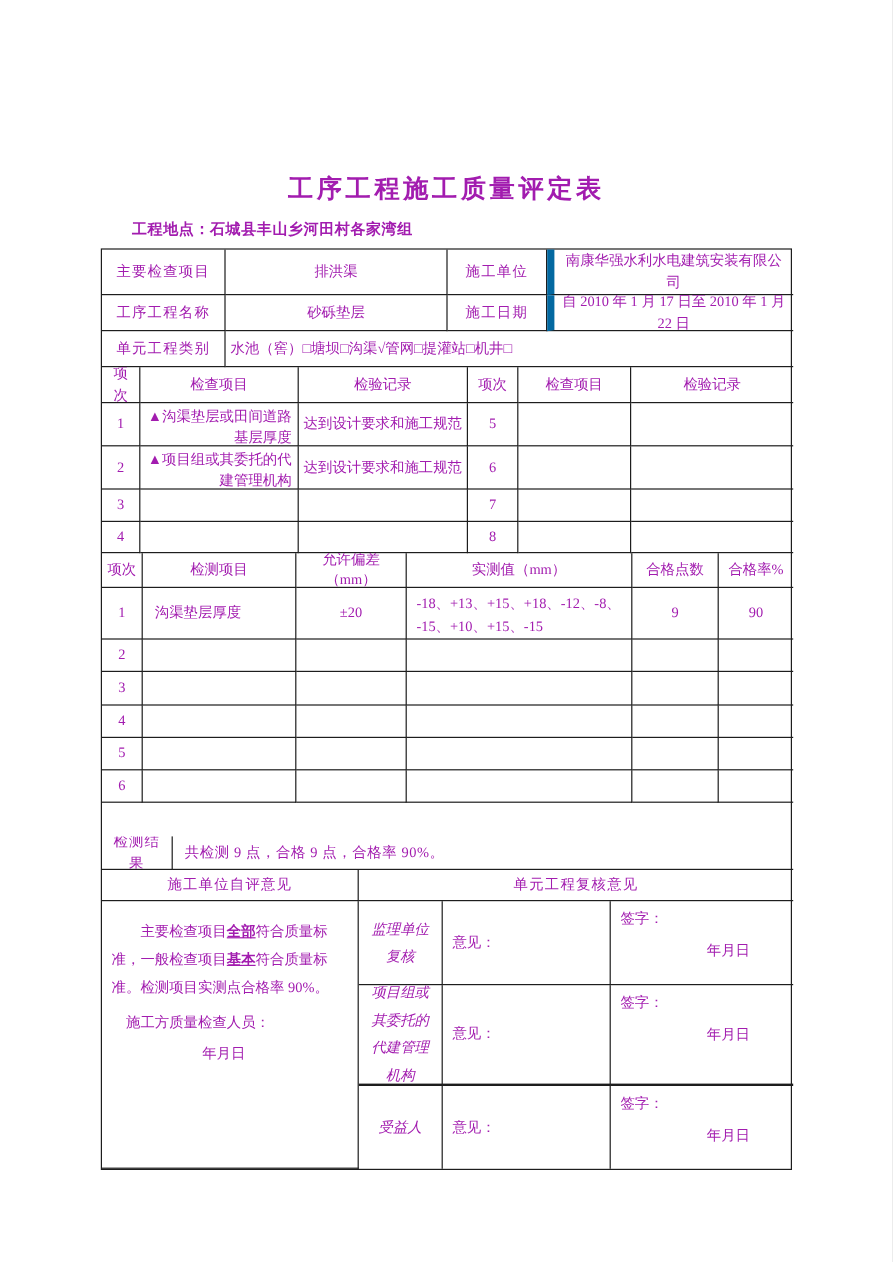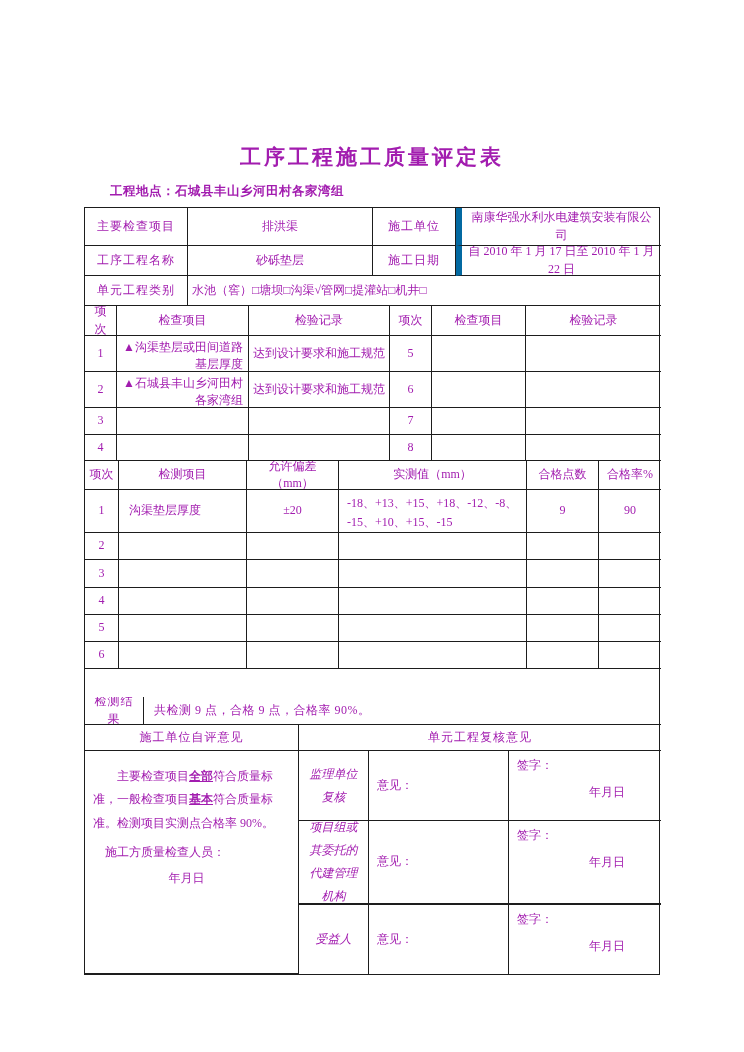--- a/index.html
+++ b/index.html
@@ -116,21 +116,21 @@
     <div class="row rowB rB1">
       <div class="cell">1</div>
       <div class="cell left itemCell">▲沟渠垫层或田间道路基层厚度</div>
       <div class="cell left">达到设计要求和施工规范</div>
       <div class="cell">5</div>
       <div class="cell"></div>
       <div class="cell last"></div>
     </div>
     <div class="row rowB rB2">
       <div class="cell">2</div>
-      <div class="cell left itemCell">▲石城县丰山乡河田村各家湾组</div>
+      <div class="cell left itemCell">▲项目组或其委托的代建管理机构</div>
       <div class="cell left">达到设计要求和施工规范</div>
       <div class="cell">6</div>
       <div class="cell"></div>
       <div class="cell last"></div>
     </div>
     <div class="row rowB rB3">
       <div class="cell">3</div>
       <div class="cell"></div>
       <div class="cell"></div>
       <div class="cell">7</div>

